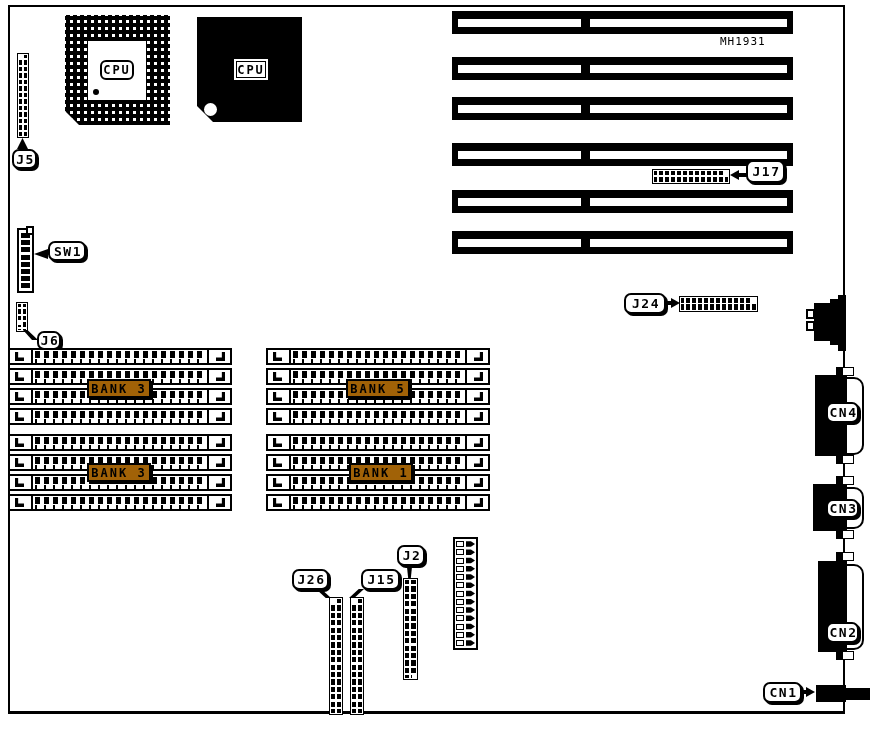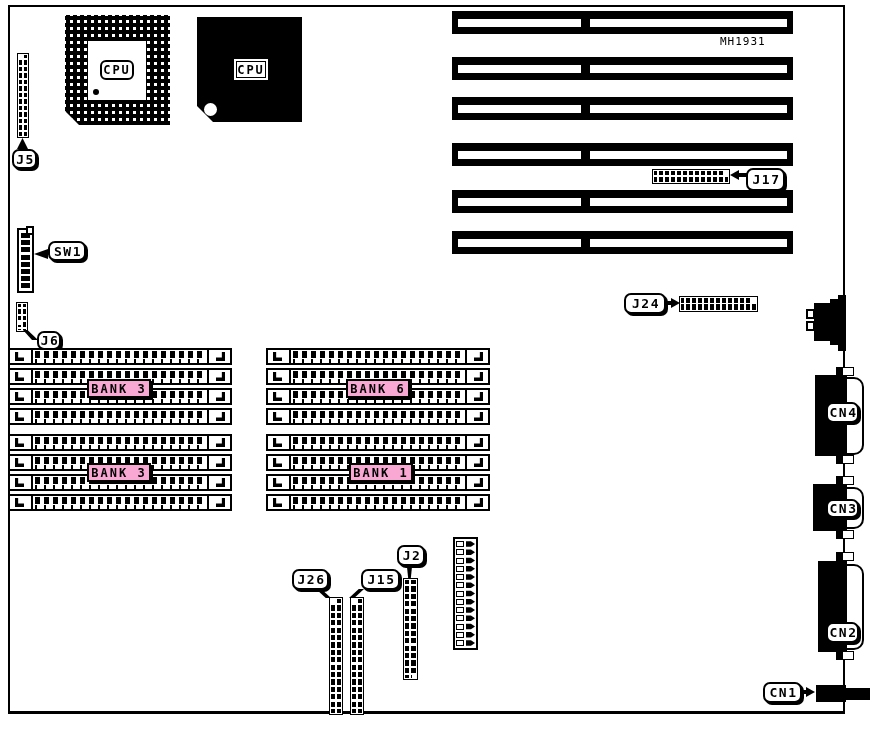--- a/index.html
+++ b/index.html
@@ -8,21 +8,21 @@
   #stage div{box-sizing:border-box;}
   .abs{position:absolute;}
 
   
   #board-outline{left:8px;top:5px;width:837px;height:709px;border:2px solid #000;border-bottom-width:3px;}
 
   
   .label-box{background:#fff;border:2px solid #000;border-radius:7px;box-shadow:2px 2px 0 #000;
              display:flex;align-items:center;justify-content:center;
              font-size:13px;font-weight:bold;letter-spacing:1.5px;line-height:1;padding-left:2px;}
-  .bank-label{background:#f9a8d4;border:2px solid #000;box-shadow:2px 2px 0 #000;
+  .bank-label{background:#a16207;border:2px solid #000;box-shadow:2px 2px 0 #000;
               display:flex;align-items:center;justify-content:center;
               font-size:12px;font-weight:bold;letter-spacing:2px;line-height:1;z-index:5;}
 
   
   .pinstrip{background-color:#000;border:1px solid #000;box-shadow:inset 0 0 0 1px #fff;}
   .grid2v{background-image:linear-gradient(to right,transparent 0 4px,#fff 4px 6px,transparent 6px),
           repeating-linear-gradient(to bottom,transparent 0 4.5px,#fff 4.5px 6.5px);}
   .grid2vw{background-image:linear-gradient(to right,transparent 0 5px,#fff 5px 7px,transparent 7px),
            repeating-linear-gradient(to bottom,transparent 0 5.2px,#fff 5.2px 7.4px);}
   .grid2h{background-image:linear-gradient(to bottom,transparent 0 5.5px,#fff 5.5px 7.5px,transparent 7.5px),
@@ -144,21 +144,21 @@
       <div class="slot-right"></div>
     </div>
 
   <div class="abs" id="part-number">MH1931</div>
 
   <div class="abs pinstrip grid2h" style="left:652px;top:169px;width:78px;height:15px;">
     <div class="pin1" style="right:1px;top:1px;height:5px;"></div>
   </div>
   <div class="abs arrow-left" style="left:730px;top:170px;"></div>
   <div class="abs arrow-tail" style="left:738px;top:173px;width:9px;height:4px;"></div>
-  <div class="abs label-box" style="left:746px;top:168px;width:39px;height:23px;">J17</div>
+  <div class="abs label-box" style="left:746px;top:160px;width:39px;height:23px;">J17</div>
 
   <div class="abs" id="sw1-body">
     <div id="sw1-cells"></div>
   </div>
   <div class="abs" id="sw1-nub"></div>
   <div class="abs wedge" style="left:34px;top:249px;width:14px;height:10px;clip-path:polygon(0 50%,100% 0,100% 100%);"></div>
   <div class="abs label-box" style="left:48px;top:241px;width:38px;height:20px;">SW1</div>
 
   <div class="abs pinstrip grid2v" style="left:16px;top:302px;width:12px;height:30px;">
     <div class="pin1" style="left:1px;top:17px;height:5px;"></div>
@@ -232,21 +232,21 @@
       <div class="hook hook-r"></div>
     </div>
   <div class="abs simm" style="left:266px;top:408px;">
       <div class="hook hook-l"></div>
       <div class="simm-mid">
         <div class="simm-stripes"></div>
         <div class="simm-ticks"></div>
       </div>
       <div class="hook hook-r"></div>
     </div>
-  <div class="abs bank-label" style="left:346px;top:379px;width:64px;height:19px;">BANK 6</div>
+  <div class="abs bank-label" style="left:346px;top:379px;width:64px;height:19px;">BANK 5</div>
 
   <div class="abs simm" style="left:8px;top:434px;">
       <div class="hook hook-l"></div>
       <div class="simm-mid">
         <div class="simm-stripes"></div>
         <div class="simm-ticks"></div>
       </div>
       <div class="hook hook-r"></div>
     </div>
   <div class="abs simm" style="left:8px;top:454px;">

